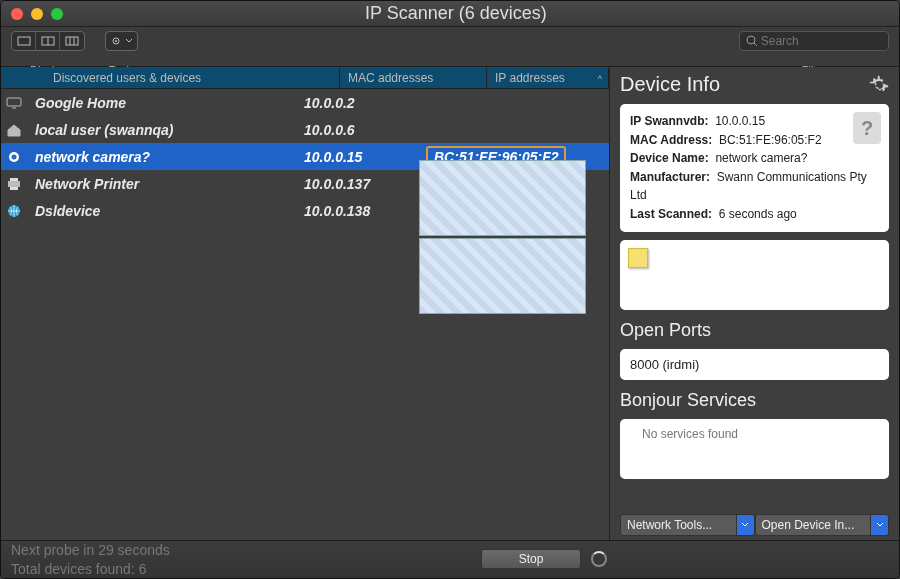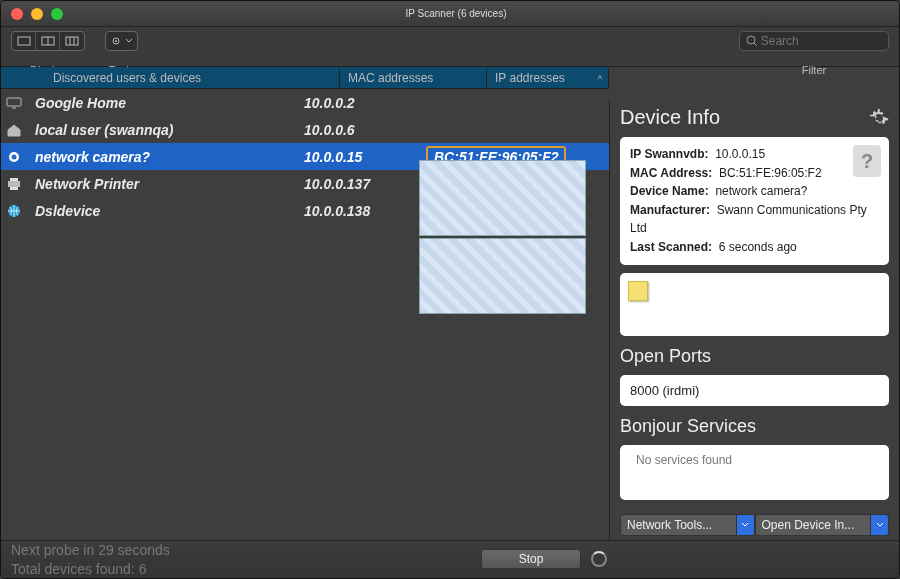--- a/index.html
+++ b/index.html
@@ -2,21 +2,21 @@
 <html><head>
 <meta charset="utf-8">
 <style>
   * { box-sizing: border-box; margin: 0; padding: 0; }
   html, body { width: 900px; height: 579px; overflow: hidden; font-family: -apple-system, "Helvetica Neue", Arial, sans-serif; font-size: 13px; background:#3a3a3a; color:#ddd; }
   .window { width:900px; height:579px; background:#3e3e3e; display:flex; flex-direction:column; border:1px solid #111; border-radius:5px; overflow:hidden; }
   .titlebar { height:26px; background:linear-gradient(#4a4a4a,#3a3a3a); display:flex; align-items:center; position:relative; border-bottom:1px solid #222; }
   .traffic { display:flex; gap:8px; padding-left:10px; }
   .traffic span { width:12px; height:12px; border-radius:50%; display:block; }
   .t-red{background:#ff5f57;} .t-yel{background:#febc2e;} .t-grn{background:#28c840;}
-  .title { position:absolute; left:12px; right:0; text-align:center; font-size:10px; color:#ddd; pointer-events:none; }
+  .title { position:absolute; left:12px; right:0; text-align:center; font-size:18px; color:#ddd; pointer-events:none; }
   .toolbar { height:40px; background:#3b3b3b; display:flex; align-items:flex-start; padding:4px 10px 0 10px; border-bottom:1px solid #1e1e1e; }
   .tool-group { display:flex; flex-direction:column; align-items:center; margin-right:20px; }
   .seg { display:flex; border:1px solid #666; border-radius:4px; overflow:hidden; height:20px; background:#2f2f2f; }
   .seg div { width:24px; height:18px; display:flex; align-items:center; justify-content:center; border-right:1px solid #555; }
   .seg div:last-child{border-right:none;}
   .seg svg{stroke:#bbb;fill:none;}
   .tool-label{font-size:11px;color:#bbb;margin-top:13px;text-align:center;}
   .gearbtn{display:flex;border:1px solid #666;border-radius:4px;height:20px;background:#2f2f2f;align-items:center;padding:0 4px;gap:3px;}
   .spacer{flex:1;}
   .search-wrap{display:flex;flex-direction:column;align-items:center;}
@@ -32,31 +32,31 @@
   .row{display:flex;align-items:center;height:27px;font-size:14px;font-style:italic;color:#e8e8e8;}
   .row .cell{padding:0 8px;white-space:nowrap;overflow:hidden;}
   .row .icon{width:26px;display:flex;justify-content:center;align-items:center;}
   .row .name{flex:0 0 269px;font-weight:bold;}
   .row .ip{flex:0 0 122px;font-weight:bold;}
   .row .mac{flex:1;font-weight:bold;}
   .row.sel{background:#1f63c6;color:#fff;}
   .mac-box{display:inline-block; border:2px solid #e39a2c; border-radius:3px; padding:1px 6px;}
   .thumb{width:167px;height:48px;background:repeating-linear-gradient(45deg,#c7d7ec,#c7d7ec 6px,#d9e6f5 6px,#d9e6f5 12px);border:1px solid #8aa;}
   .thumbs{position:absolute;left:418px;top:93px;display:flex;flex-direction:column;gap:2px;}
-  .right{flex:0 0 290px;background:#3e3e3e;border-left:1px solid #222;display:flex;flex-direction:column;padding:6px 10px 4px 10px;gap:8px;overflow:hidden;margin-top:33px;}
+  .right{flex:0 0 290px;background:#3e3e3e;border-left:1px solid #222;display:flex;flex-direction:column;padding:6px 10px 4px 10px;gap:8px;overflow:hidden;}
   .section-head{display:flex;align-items:center;justify-content:space-between;}
   .section-head h2{font-size:20px;font-weight:400;color:#eee;}
   .gear{color:#ddd;}
   .infocard{background:#fff;color:#222;border-radius:5px;padding:8px 10px;font-size:12px;line-height:1.55;position:relative;}
   .infocard .q{position:absolute;right:8px;top:8px;width:28px;height:32px;background:#dcdcdc;border-radius:4px;display:flex;align-items:center;justify-content:center;color:#888;font-size:20px;font-weight:bold;}
   .infocard b{font-weight:bold;}
   .notecard{background:#fff;border-radius:5px;height:70px;padding:8px;}
   .sticky{width:20px;height:20px;background:#f5e071;border:1px solid #d0c040;box-shadow:1px 1px 2px rgba(0,0,0,.3);display:block;}
   .portscard{background:#fff;color:#222;border-radius:5px;padding:8px 10px;font-size:13px;}
-  .bonjcard{background:#fff;color:#777;border-radius:5px;padding:8px 16px;font-size:12px;height:60px;}
+  .bonjcard{background:#fff;color:#777;border-radius:5px;padding:8px 22px;font-size:12px;height:60px;}
   .right h3{font-size:18px;font-weight:400;color:#eee;margin-top:2px;}
   .right-footer{display:flex;margin-top:auto;padding-top:6px;}
   .combo{flex:1;display:flex;align-items:center;background:#5a5a5a;border:1px solid #333;border-radius:3px;height:22px;font-size:12px;color:#eee;padding:0 6px;position:relative;}
   .combo .drop{position:absolute;right:0;top:0;bottom:0;width:18px;background:#2f6fe0;display:flex;align-items:center;justify-content:center;border-left:1px solid #333;border-radius:0 3px 3px 0;}
   .footer{height:38px;background:linear-gradient(#3c3c3c,#333);border-top:1px solid #1e1e1e;display:flex;align-items:center;padding:0 10px;position:relative;}
   .foot-text{font-size:14px;color:#777;line-height:1.3;}
   .stopbtn{position:absolute;left:480px;top:8px;width:100px;height:20px;background:linear-gradient(#6a6a6a,#565656);border:1px solid #333;border-radius:3px;color:#eee;font-size:12px;display:flex;align-items:center;justify-content:center;}
   .spinner{position:absolute;left:590px;top:10px;width:16px;height:16px;border:2px solid #888;border-top-color:#ddd;border-radius:50%;}
   svg{display:block;}
 </style>

